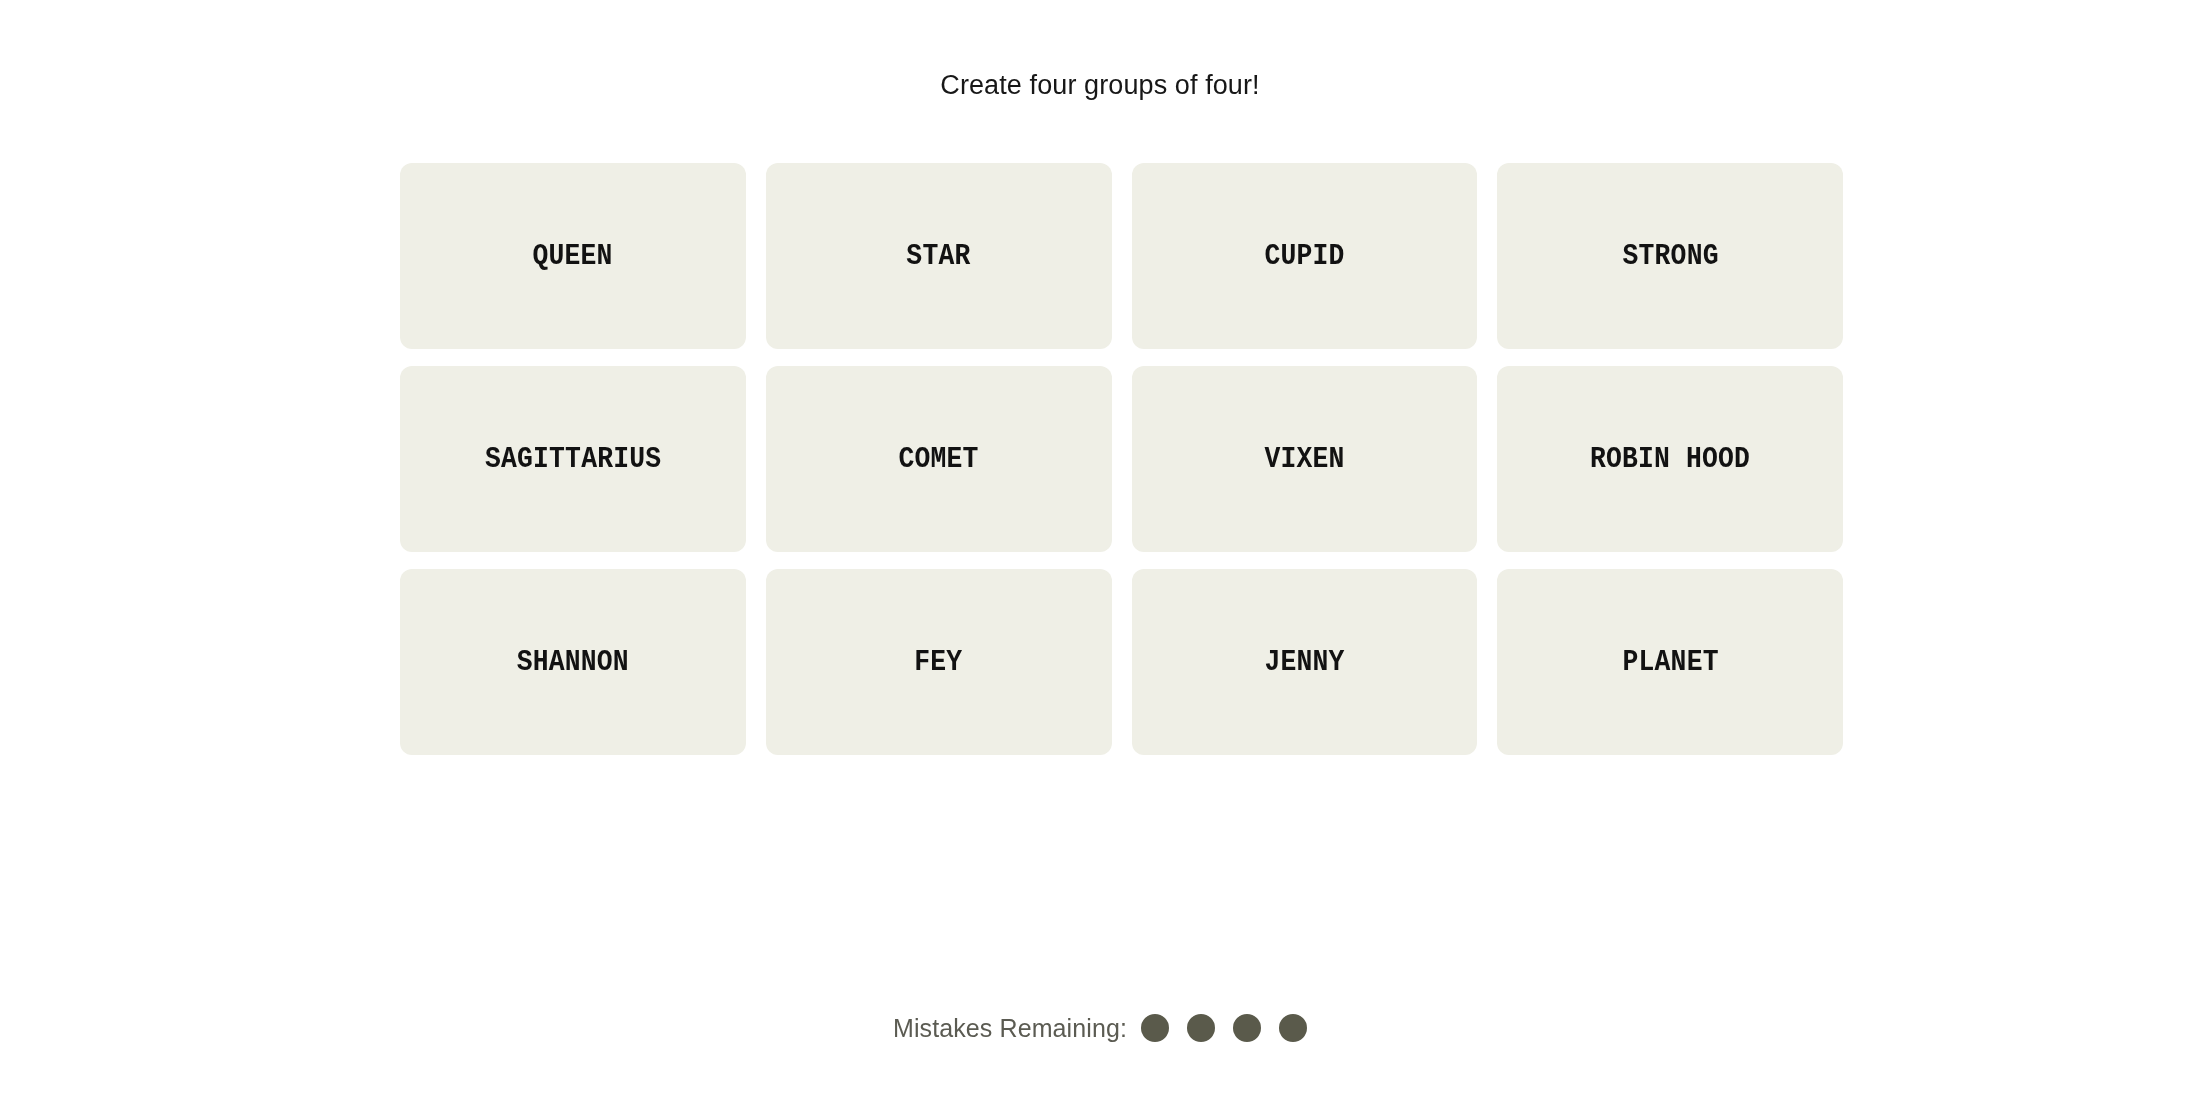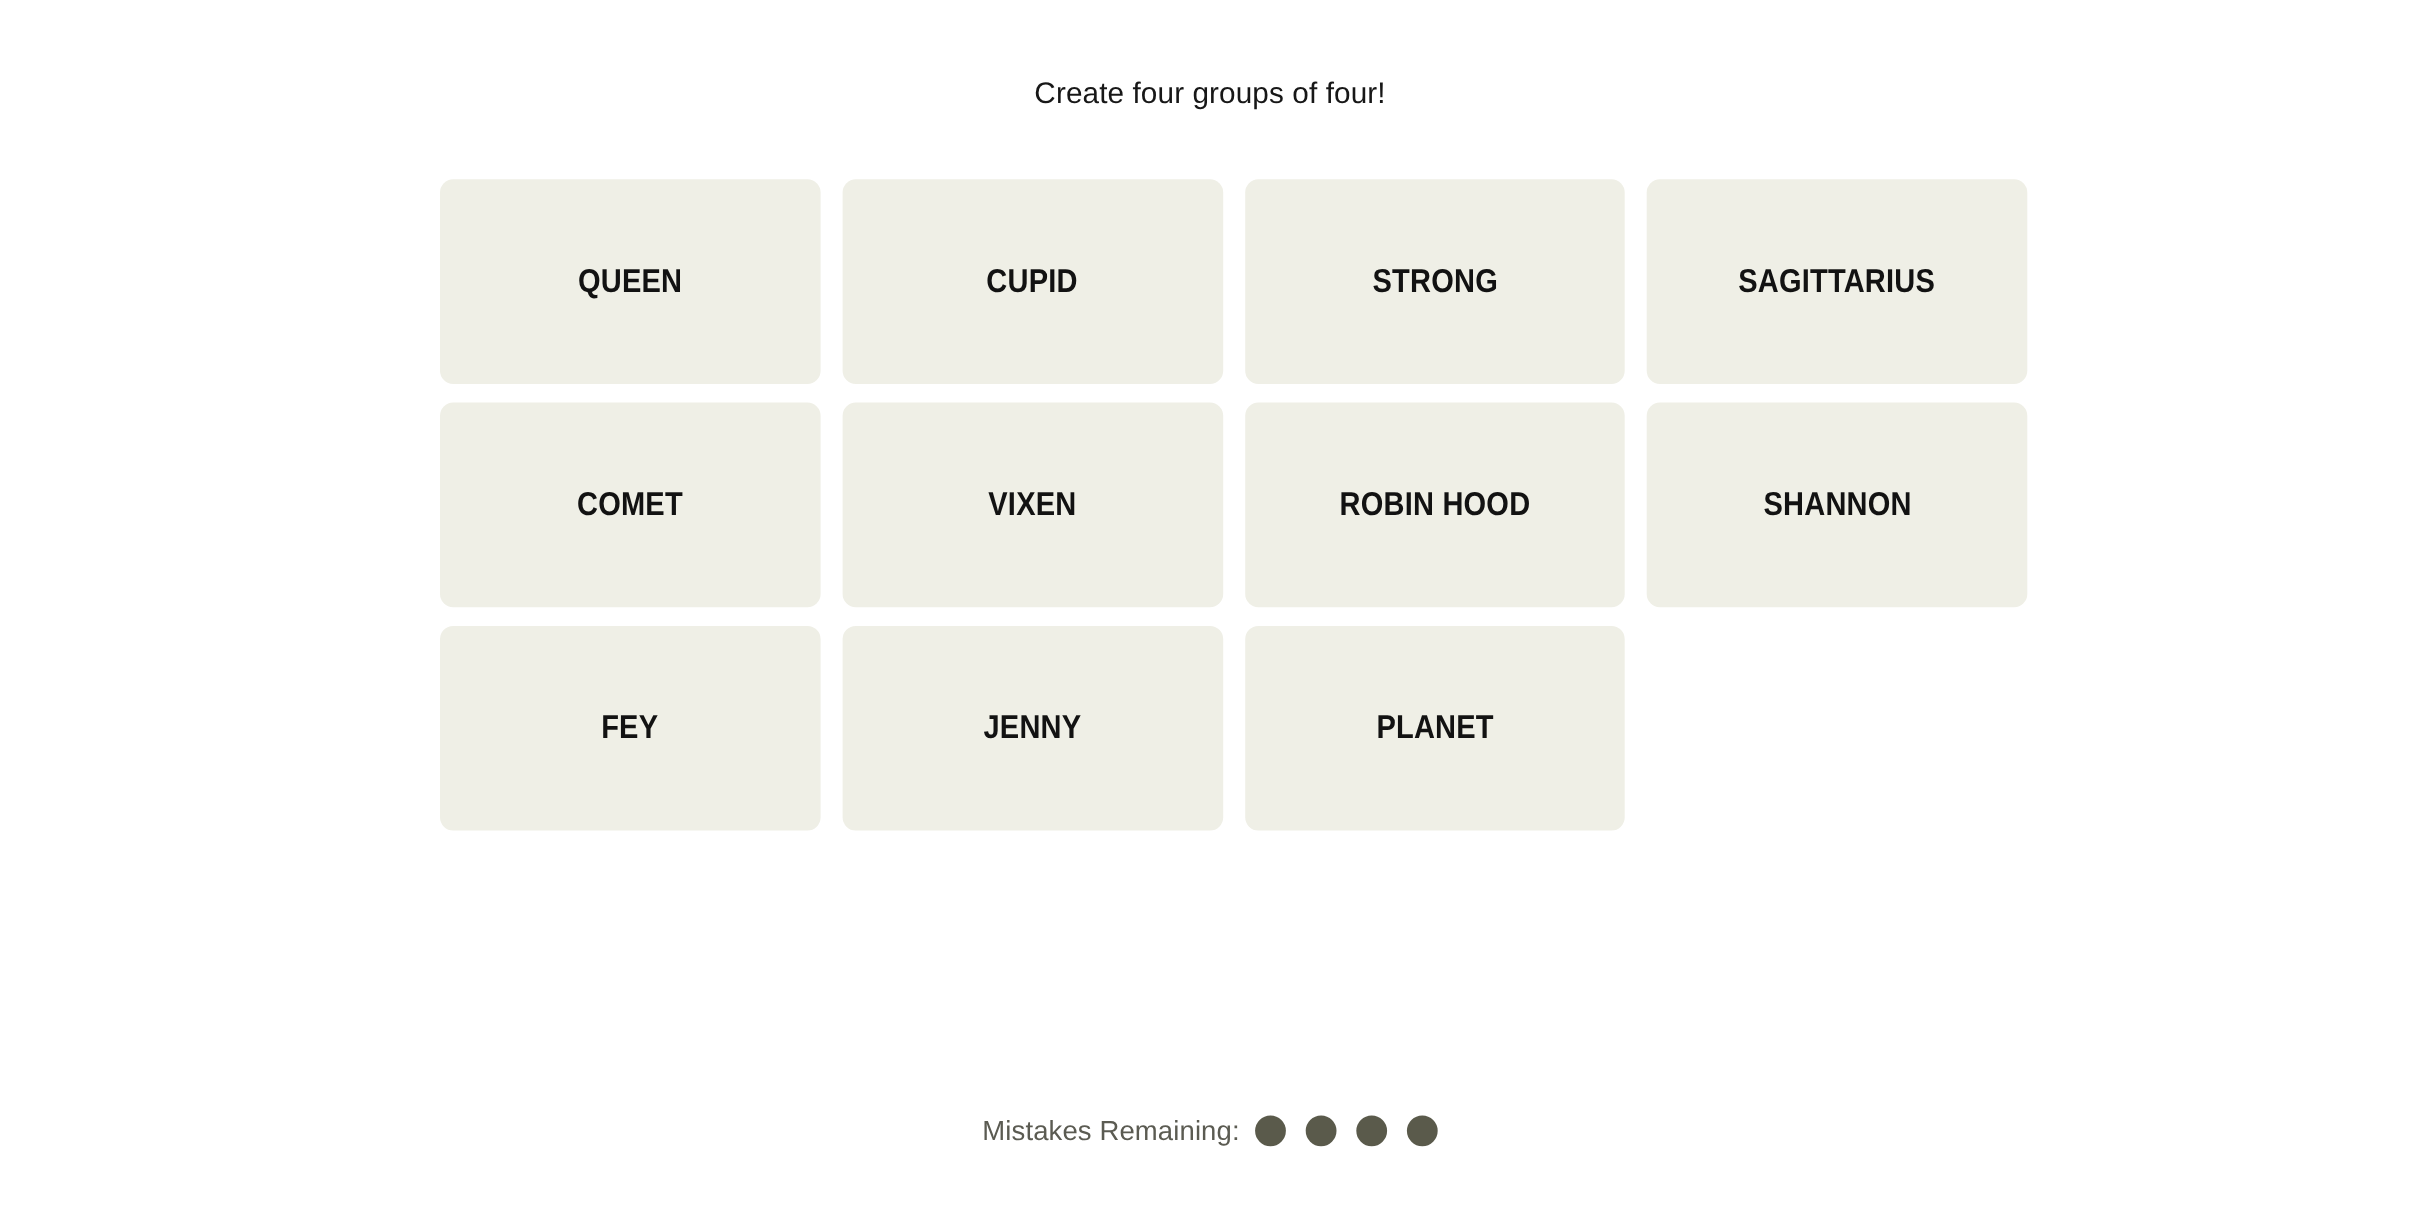--- a/index.html
+++ b/index.html
@@ -58,21 +58,21 @@
   .tile {
     background: #EFEFE6;
     border: none;
     border-radius: 12px;
     display: flex;
     align-items: center;
     justify-content: center;
     padding: 0 8px;
     box-sizing: border-box;
     cursor: pointer;
-    font-family: Liberation Sans, sans-serif;
+    font-family: Liberation Mono, monospace;
     -webkit-font-smoothing: antialiased;
   }
 
   .tile-label {
     font-size: 30px;
     font-weight: 700;
     color: #121212;
     text-transform: uppercase;
     letter-spacing: 0.2px;
     line-height: 1;
@@ -122,20 +122,23 @@
 <div id="game-root">
 
   <h1 class="game-title">Create four groups of four!</h1>
 
   <div class="tile-grid">
 
     <button class="tile">
       <span class="tile-label">QUEEN</span>
     </button>
     <button class="tile">
+      <span class="tile-label">STAR</span>
+    </button>
+    <button class="tile">
       <span class="tile-label">CUPID</span>
     </button>
     <button class="tile">
       <span class="tile-label">STRONG</span>
     </button>
 
     <button class="tile">
       <span class="tile-label">SAGITTARIUS</span>
     </button>
     <button class="tile">

